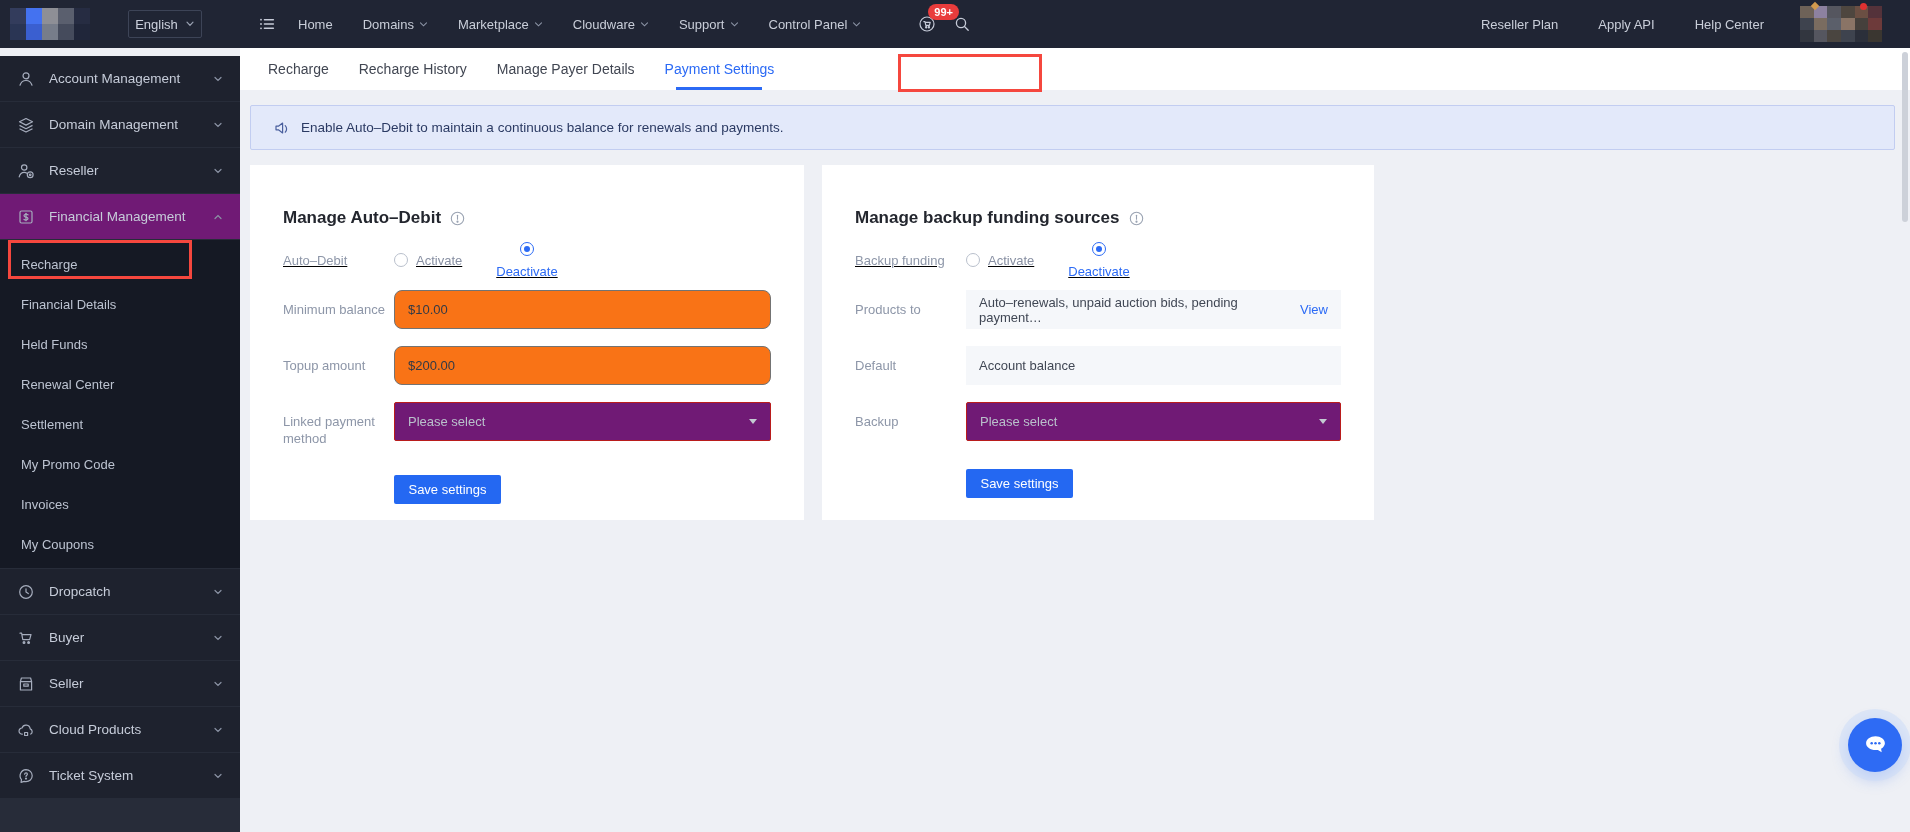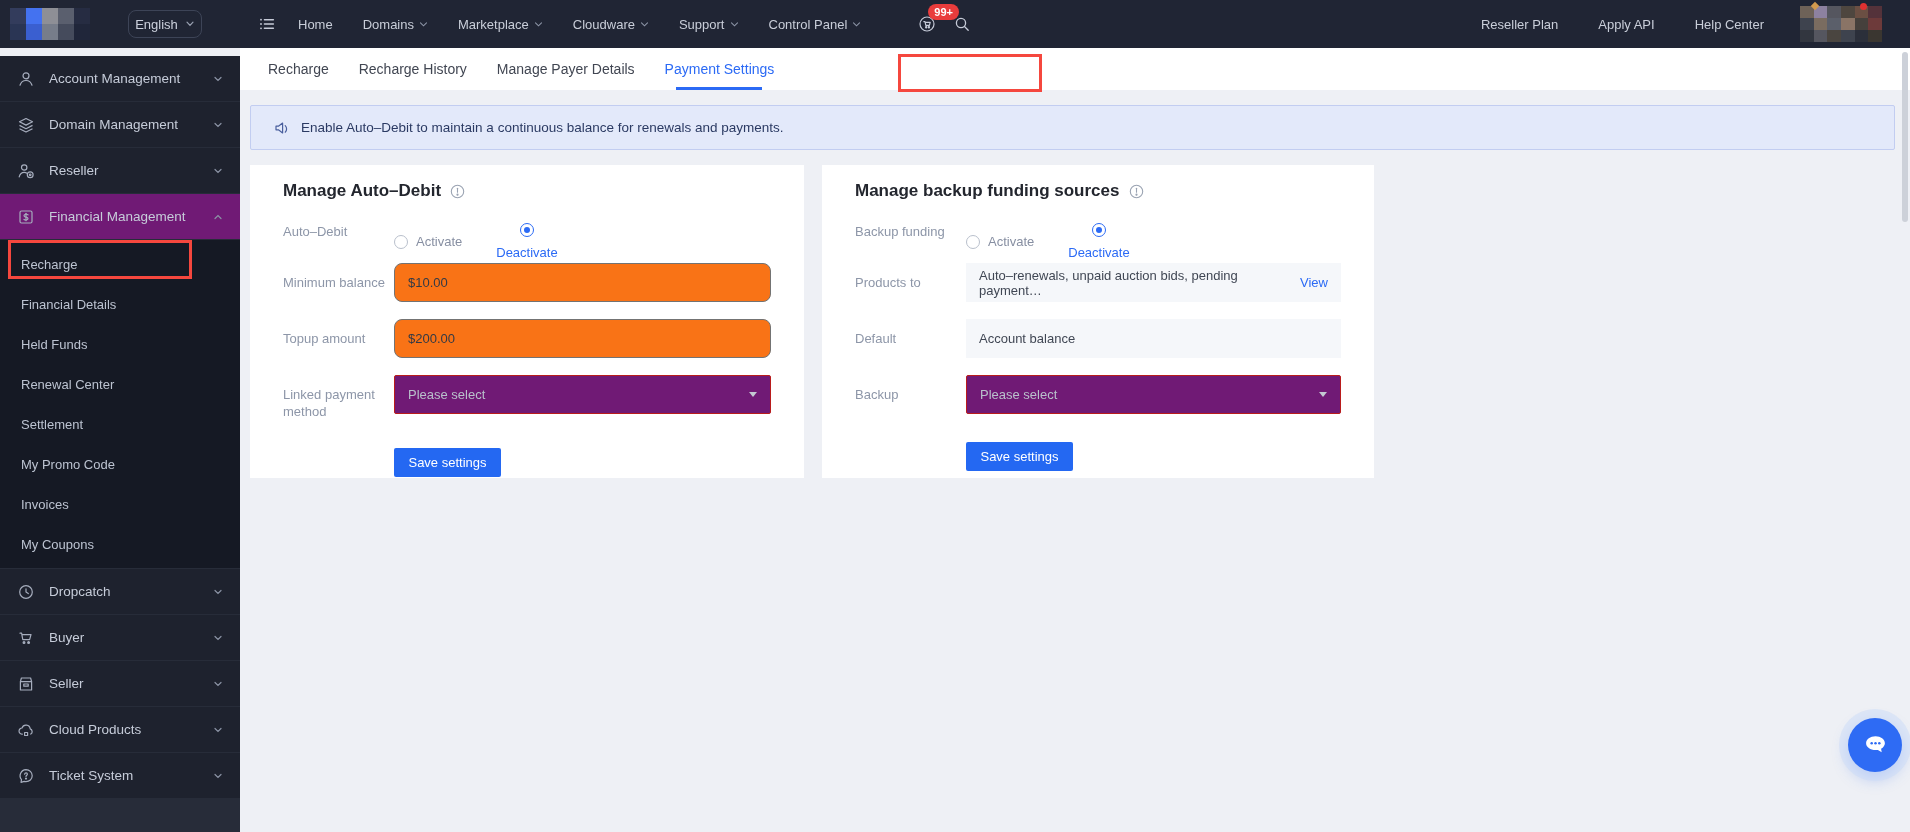--- a/index.html
+++ b/index.html
@@ -10,21 +10,21 @@
   
   .navbar { position:absolute; top:0; left:0; width:1910px; height:48px; background:#202534;
             display:flex; align-items:center; color:#c6cbd8; font-size:13px; z-index:6; }
   .logo { margin-left:10px; width:80px; height:32px; display:grid;
           grid-template-columns:repeat(5,1fr); grid-template-rows:repeat(2,1fr); cursor:pointer; }
   .logo div:nth-child(1){background:#333c5c}.logo div:nth-child(2){background:#4472f0}
   .logo div:nth-child(3){background:#8e8f96}.logo div:nth-child(4){background:#5a5f6e}
   .logo div:nth-child(5){background:#262c42}.logo div:nth-child(6){background:#2a3554}
   .logo div:nth-child(7){background:#3a5fd0}.logo div:nth-child(8){background:#777d8a}
   .logo div:nth-child(9){background:#454b5c}.logo div:nth-child(10){background:#20263a}
-  .lang { margin-left:38px; min-width:74px; height:28px; border:1px solid #3d4457; border-radius:8px;
+  .lang { margin-left:38px; min-width:74px; height:28px; border:1px solid #3d4457; border-radius:2px;
           display:flex; align-items:center; justify-content:center; gap:7px; color:#ccd1dd; cursor:pointer; }
   .menu-toggle { margin-left:56px; cursor:pointer; }
   .nav-menu { display:flex; align-items:center; margin-left:22px; }
   .nav-item { display:flex; align-items:center; gap:5px; margin-right:30px; cursor:pointer; color:#c9ced9; }
   .nav-icons { display:flex; align-items:center; margin-left:26px; gap:16px; }
   .nicon { position:relative; cursor:pointer; }
   .badge { position:absolute; top:-10px; left:11px; background:#e93c3c; color:#fff; font-size:11px;
            font-weight:bold; border-radius:9px; padding:1.5px 6px; line-height:13px; }
   .spacer { flex:1; }
   .nav-links { display:flex; gap:40px; margin-right:36px; }
@@ -63,27 +63,27 @@
   .tab.active { color:#2b6af5; }
   .tab.active::after { content:""; position:absolute; left:50%; transform:translateX(-50%);
                        bottom:0; width:86px; height:3px; background:#2b6af5; }
 
   .banner { margin:15px 15px 0 10px; height:45px; background:#e3e9fa; border:1px solid #c2cdf1;
             border-radius:2px; display:flex; align-items:center; padding-left:22px;
             color:#2b3a63; font-size:13.5px; }
   .banner svg { margin-right:10px; }
 
   .cards { display:flex; margin:15px 0 0 10px; gap:18px; }
-  .card { background:#fff; width:554px; height:313px; padding:16px 33px 0; }
+  .card { background:#fff; width:554px; height:355px; padding:43px 33px 0; }
   .card.card2 { width:552px; }
   .card-title { display:flex; align-items:center; gap:9px; font-size:17px; font-weight:bold; color:#23262e; }
   .rows { margin-top:22px; }
   .row { display:flex; margin-bottom:17px; }
   .row .rlabel { width:111px; font-size:13px; color:#8d96a8; line-height:17px; padding-top:11px; flex-shrink:0; }
-  .row.radio-row { align-items:flex-start; height:20px; margin-bottom:20px; }
+  .row.radio-row { align-items:center; height:20px; margin-bottom:20px;text-decoration:underline; }
   .row.radio-row .rlabel { padding-top:0; }
   .row .rfield { flex:1; min-width:0; }
   .radios { display:flex; align-items:center; }
   .radio { display:flex; align-items:center; gap:8px; margin-right:34px; font-size:13px; color:#878fa2; cursor:pointer; }
   .rdot { width:14px; height:14px; border-radius:50%; border:1px solid #b9c0cc; background:#fff; flex-shrink:0; }
   .radio.sel { color:#2b6af5;flex-direction:column; }
   .radio.sel .rdot { border-color:#2b6af5; position:relative; }
   .radio.sel .rdot::after { content:""; position:absolute; inset:3px; border-radius:50%; background:#2b6af5; }
   .tfield { width:100%; height:39px; border:1px solid #737373; border-radius:8px; padding:0 13px;
             font-size:13px; color:#333a46; font-family:"Liberation Sans",sans-serif; background:#f97316; outline:none; }

